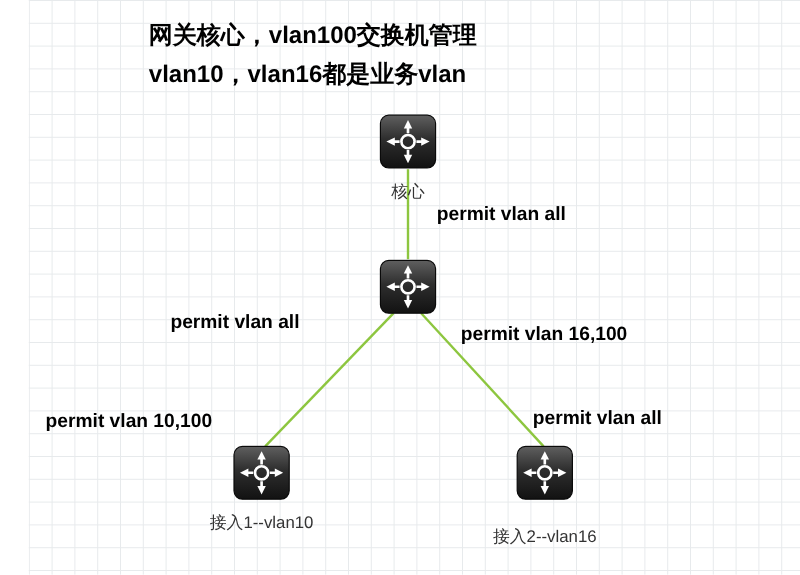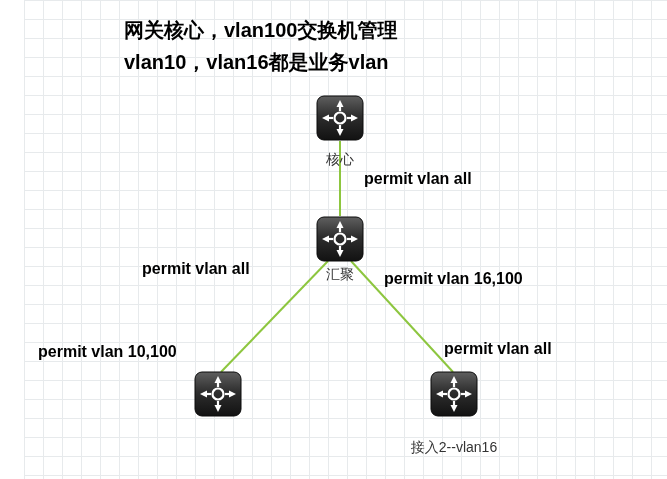--- a/index.html
+++ b/index.html
@@ -105,36 +105,36 @@
       <line x1="24" y1="16" x2="24" y2="11" stroke="#ffffff" stroke-width="2.2"></line>
       <polygon points="24,5 20.5,12 27.5,12" fill="#ffffff"></polygon>
       <line x1="24" y1="30" x2="24" y2="35" stroke="#ffffff" stroke-width="2.2"></line>
       <polygon points="24,41 20.5,34 27.5,34" fill="#ffffff"></polygon>
       <line x1="17" y1="23" x2="12" y2="23" stroke="#ffffff" stroke-width="2.2"></line>
       <polygon points="6,23 13,19.5 13,26.5" fill="#ffffff"></polygon>
       <line x1="31" y1="23" x2="36" y2="23" stroke="#ffffff" stroke-width="2.2"></line>
       <polygon points="42,23 35,19.5 35,26.5" fill="#ffffff"></polygon>
     </svg>
   </div>
-  <div class="node-label" style="left:276px; top:266px; width:80px;">汇聚</div>
 
   <div class="node" style="left:170px; top:371px;">
     <svg width="48" height="46" viewBox="0 0 48 46">
       <rect x="1" y="1" width="46" height="44" rx="7" fill="url(#swgrad)" stroke="#0a0a0a" stroke-width="1"></rect>
       <circle cx="24" cy="23" r="5.5" fill="none" stroke="#ffffff" stroke-width="2.2"></circle>
       <line x1="24" y1="16" x2="24" y2="11" stroke="#ffffff" stroke-width="2.2"></line>
       <polygon points="24,5 20.5,12 27.5,12" fill="#ffffff"></polygon>
       <line x1="24" y1="30" x2="24" y2="35" stroke="#ffffff" stroke-width="2.2"></line>
       <polygon points="24,41 20.5,34 27.5,34" fill="#ffffff"></polygon>
       <line x1="17" y1="23" x2="12" y2="23" stroke="#ffffff" stroke-width="2.2"></line>
       <polygon points="6,23 13,19.5 13,26.5" fill="#ffffff"></polygon>
       <line x1="31" y1="23" x2="36" y2="23" stroke="#ffffff" stroke-width="2.2"></line>
       <polygon points="42,23 35,19.5 35,26.5" fill="#ffffff"></polygon>
     </svg>
   </div>
+  <div class="node-label" style="left:134px; top:427px; width:120px;">接入1--vlan10</div>
 
   <div class="node" style="left:406px; top:371px;">
     <svg width="48" height="46" viewBox="0 0 48 46">
       <rect x="1" y="1" width="46" height="44" rx="7" fill="url(#swgrad)" stroke="#0a0a0a" stroke-width="1"></rect>
       <circle cx="24" cy="23" r="5.5" fill="none" stroke="#ffffff" stroke-width="2.2"></circle>
       <line x1="24" y1="16" x2="24" y2="11" stroke="#ffffff" stroke-width="2.2"></line>
       <polygon points="24,5 20.5,12 27.5,12" fill="#ffffff"></polygon>
       <line x1="24" y1="30" x2="24" y2="35" stroke="#ffffff" stroke-width="2.2"></line>
       <polygon points="24,41 20.5,34 27.5,34" fill="#ffffff"></polygon>
       <line x1="17" y1="23" x2="12" y2="23" stroke="#ffffff" stroke-width="2.2"></line>

